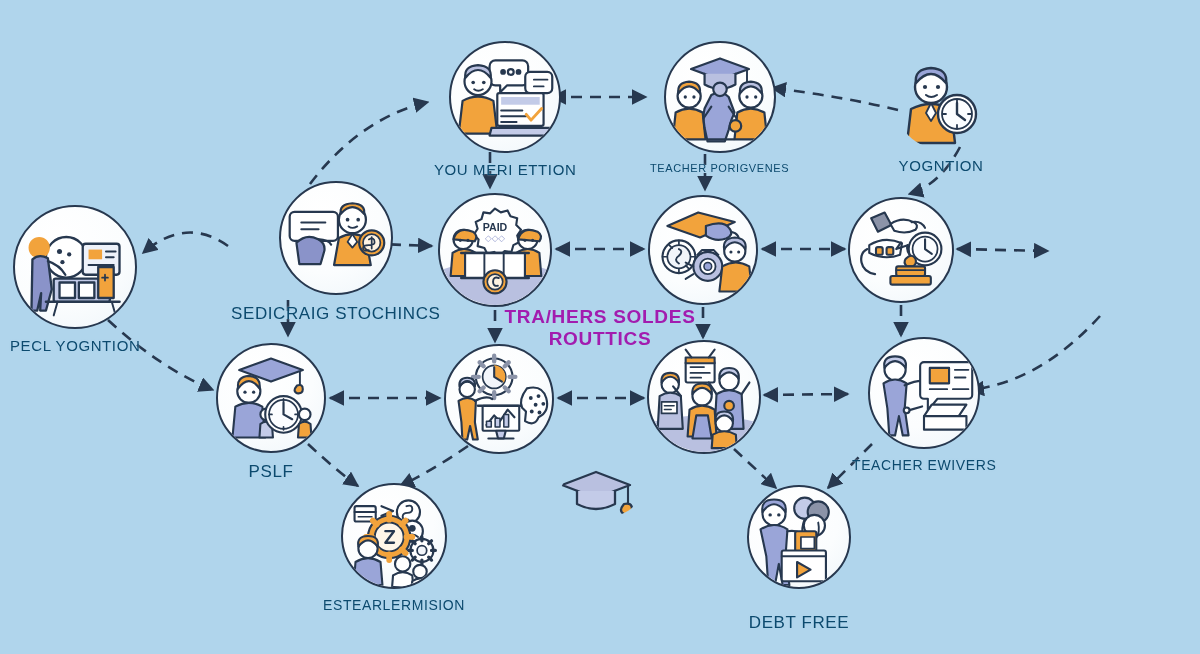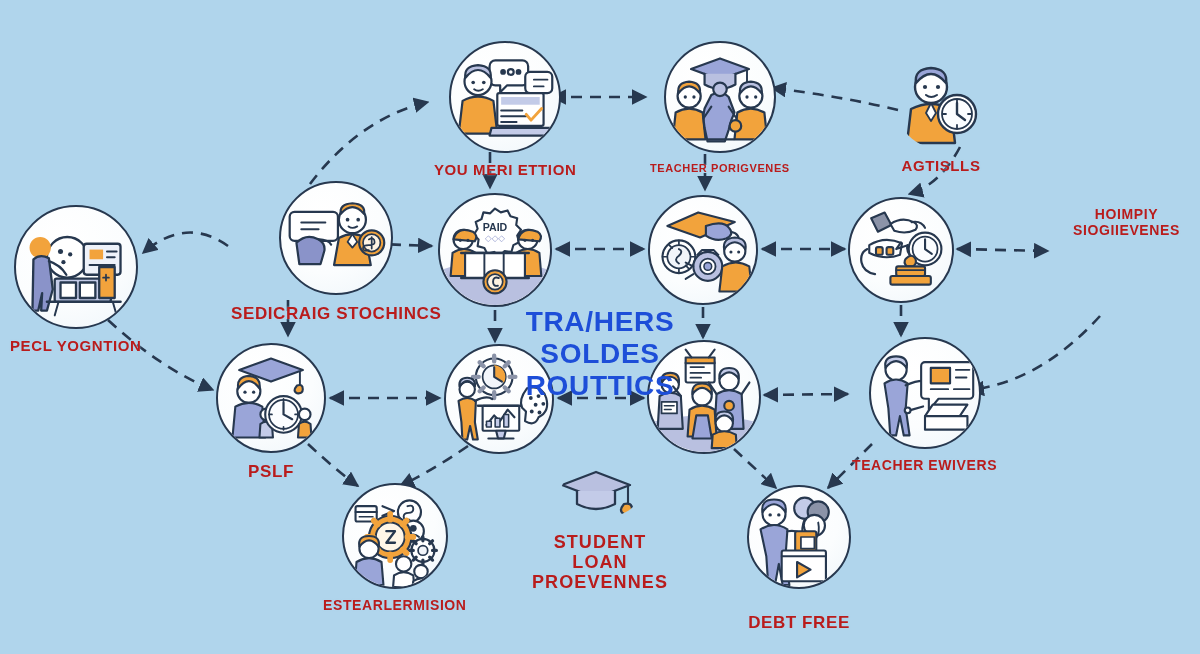--- a/index.html
+++ b/index.html
@@ -35,33 +35,33 @@
     position: relative;
     display: flex;
     align-items: center;
     justify-content: center;
     overflow: hidden;
   }
   .bubble.borderless { border: none; background: none; }
   .bubble svg { display: block; }
   .label {
     margin-top: 9px;
-    color: #b91c1c;
-    font-weight: bold;
+    color: #0c4a6e;
+    font-weight: normal;
     letter-spacing: 0.6px;
-    text-align: center;
+    text-align: right;
     line-height: 1.12;
     white-space: pre-line;
     text-shadow: 0 0 2px rgba(176,213,236,0.85);
   }
   .center-label {
     position: absolute;
-    color: #1d4ed8;
+    color: #a21caf;
     font-weight: bold;
-    font-size: 28px;
+    font-size: 19px;
     letter-spacing: 0.7px;
     text-align: center;
     line-height: 1.14;
     white-space: pre-line;
   }
 </style>
 </head>
 <body>
 
 <div id="canvas">
@@ -245,21 +245,21 @@
           <path d="M 31 38 q 5 4 11 0" stroke-width="2.1"></path>
           <path d="M 16 52 q 20 -10 40 0 l 4 34 h -48 z" fill="#f2a33c"></path>
           <path d="M 36 46 l -5 10 l 5 8 l 5 -8 z" fill="#ffffff" stroke-width="1.8"></path>
           <circle cx="62" cy="57" r="19" fill="#ffffff"></circle>
           <circle cx="62" cy="57" r="15" fill="#fbfdff" stroke-width="1.8"></circle>
           <path d="M 62 46 v 11 l 8 6" stroke-width="2.4"></path>
           <path d="M 62 43 v 3 M 62 68 v 3 M 48 57 h 3 M 73 57 h 3" stroke-width="1.8"></path>
         </g>
       </svg>
     </div>
-    <div class="label" style="font-size:15px;">AGTISLLS</div>
+    <div class="label" style="font-size:15px;">YOGNTION</div>
   </div>
 
   <div class="node" style="left:438px; top:193px;">
     <div class="bubble" style="width:114px;height:114px;">
       <svg viewBox="0 0 114 114" width="114" height="114">
         <defs>
             <clipPath id="cl6">
               <circle cx="57" cy="57" r="57"></circle>
             </clipPath>
           </defs>
@@ -338,21 +338,20 @@
           <path d="M 58 62 q 6 -6 10 0 q 2 6 -3 8 h -6 q -4 -4 -1 -8 z" fill="#f2a33c"></path>
           <rect x="48" y="70" width="30" height="10" rx="2" fill="#f2a33c"></rect>
           <rect x="42" y="80" width="42" height="9" rx="2" fill="#f2a33c"></rect>
           <path d="M 48 74 h 30" stroke-width="1.8"></path>
         </g>
       </svg>
     </div>
   </div>
 
   <div class="node" style="left:1053px; top:198px;">
-    <div class="label" style="font-size:14px;">HOIMPIY SIOGIIEVENES</div>
   </div>
 
   <div class="node" style="left:216px; top:343px;">
     <div class="bubble" style="width:110px;height:110px;">
       <svg viewBox="0 0 110 110" width="110" height="110">
         <g stroke="#27384f" stroke-width="2.2" fill="none" stroke-linejoin="round" stroke-linecap="round">
           <path d="M 55 14 l 33 12 l -33 12 l -33 -12 z" fill="#9aa5d8"></path>
           <path d="M 85 28 v 14" stroke-width="2"></path>
           <path d="M 82 42 q 6 -2 6 4 q 0 5 -6 4 q -5 -2 0 -8 z" fill="#f2a33c"></path>
           <circle cx="32" cy="48" r="12" fill="#ffffff"></circle>
@@ -505,22 +504,20 @@
     <div class="bubble borderless" style="width:80px;height:50px;">
       <svg viewBox="0 0 80 50" width="80" height="50">
         <g stroke="#27384f" stroke-width="2.3" fill="none" stroke-linejoin="round" stroke-linecap="round">
           <path d="M 36 4 l 34 13 l -34 13 l -34 -13 z" fill="#b9c0e0"></path>
           <path d="M 17 23 v 13 q 19 10 38 0 v -13" fill="#c3cbe8"></path>
           <path d="M 68 18 v 18" stroke-width="2.1"></path>
           <path d="M 64 36 q 8 -2 8 5 q 0 6 -8 5 q -6 -3 0 -10 z" fill="#f2a33c"></path>
         </g>
       </svg>
     </div>
-    <div class="label" style="font-size:18px; letter-spacing:1.1px; margin-top:14px;">STUDENT LOAN
-PROEVENNES</div>
   </div>
 
   <div class="node" style="left:747px; top:485px;">
     <div class="bubble" style="width:104px;height:104px;">
       <svg viewBox="0 0 104 104" width="104" height="104">
         <g stroke="#27384f" stroke-width="2.2" fill="none" stroke-linejoin="round" stroke-linecap="round">
           <circle cx="58" cy="22" r="11" fill="#c3cbe8"></circle>
           <circle cx="72" cy="26" r="11" fill="#8b93a8"></circle>
           <circle cx="68" cy="40" r="11" fill="#ffffff"></circle>
           <path d="M 58 33 q -4 10 -2 18 M 72 37 q 2 10 -2 16 M 68 51 v 8" stroke-width="2"></path>

